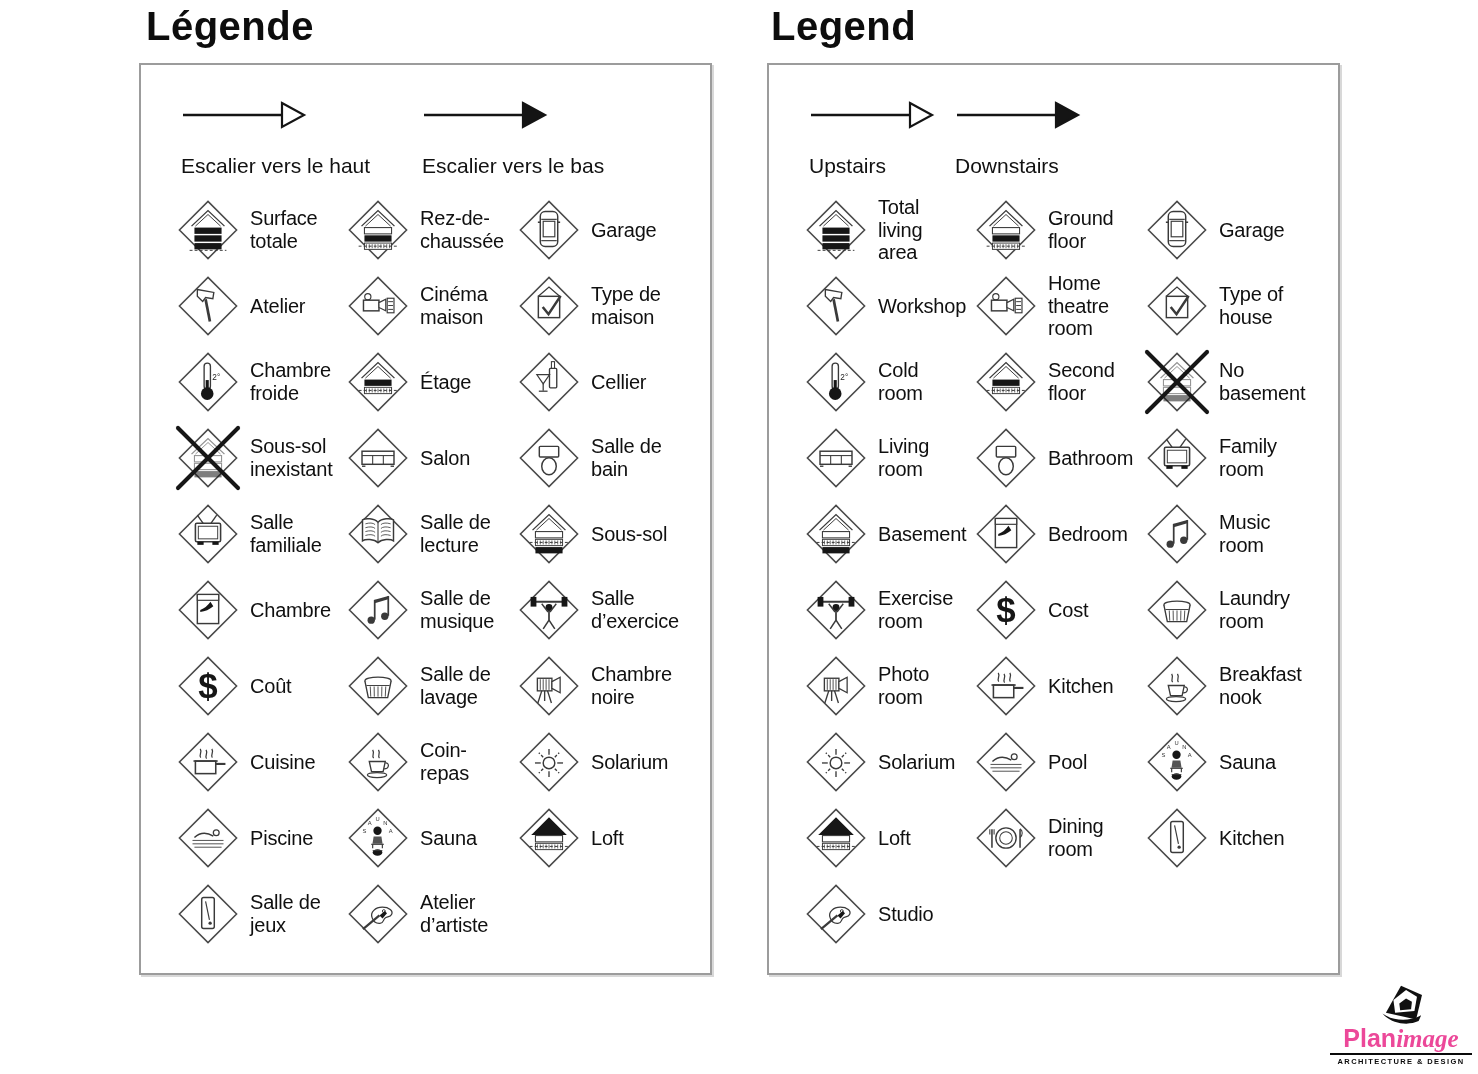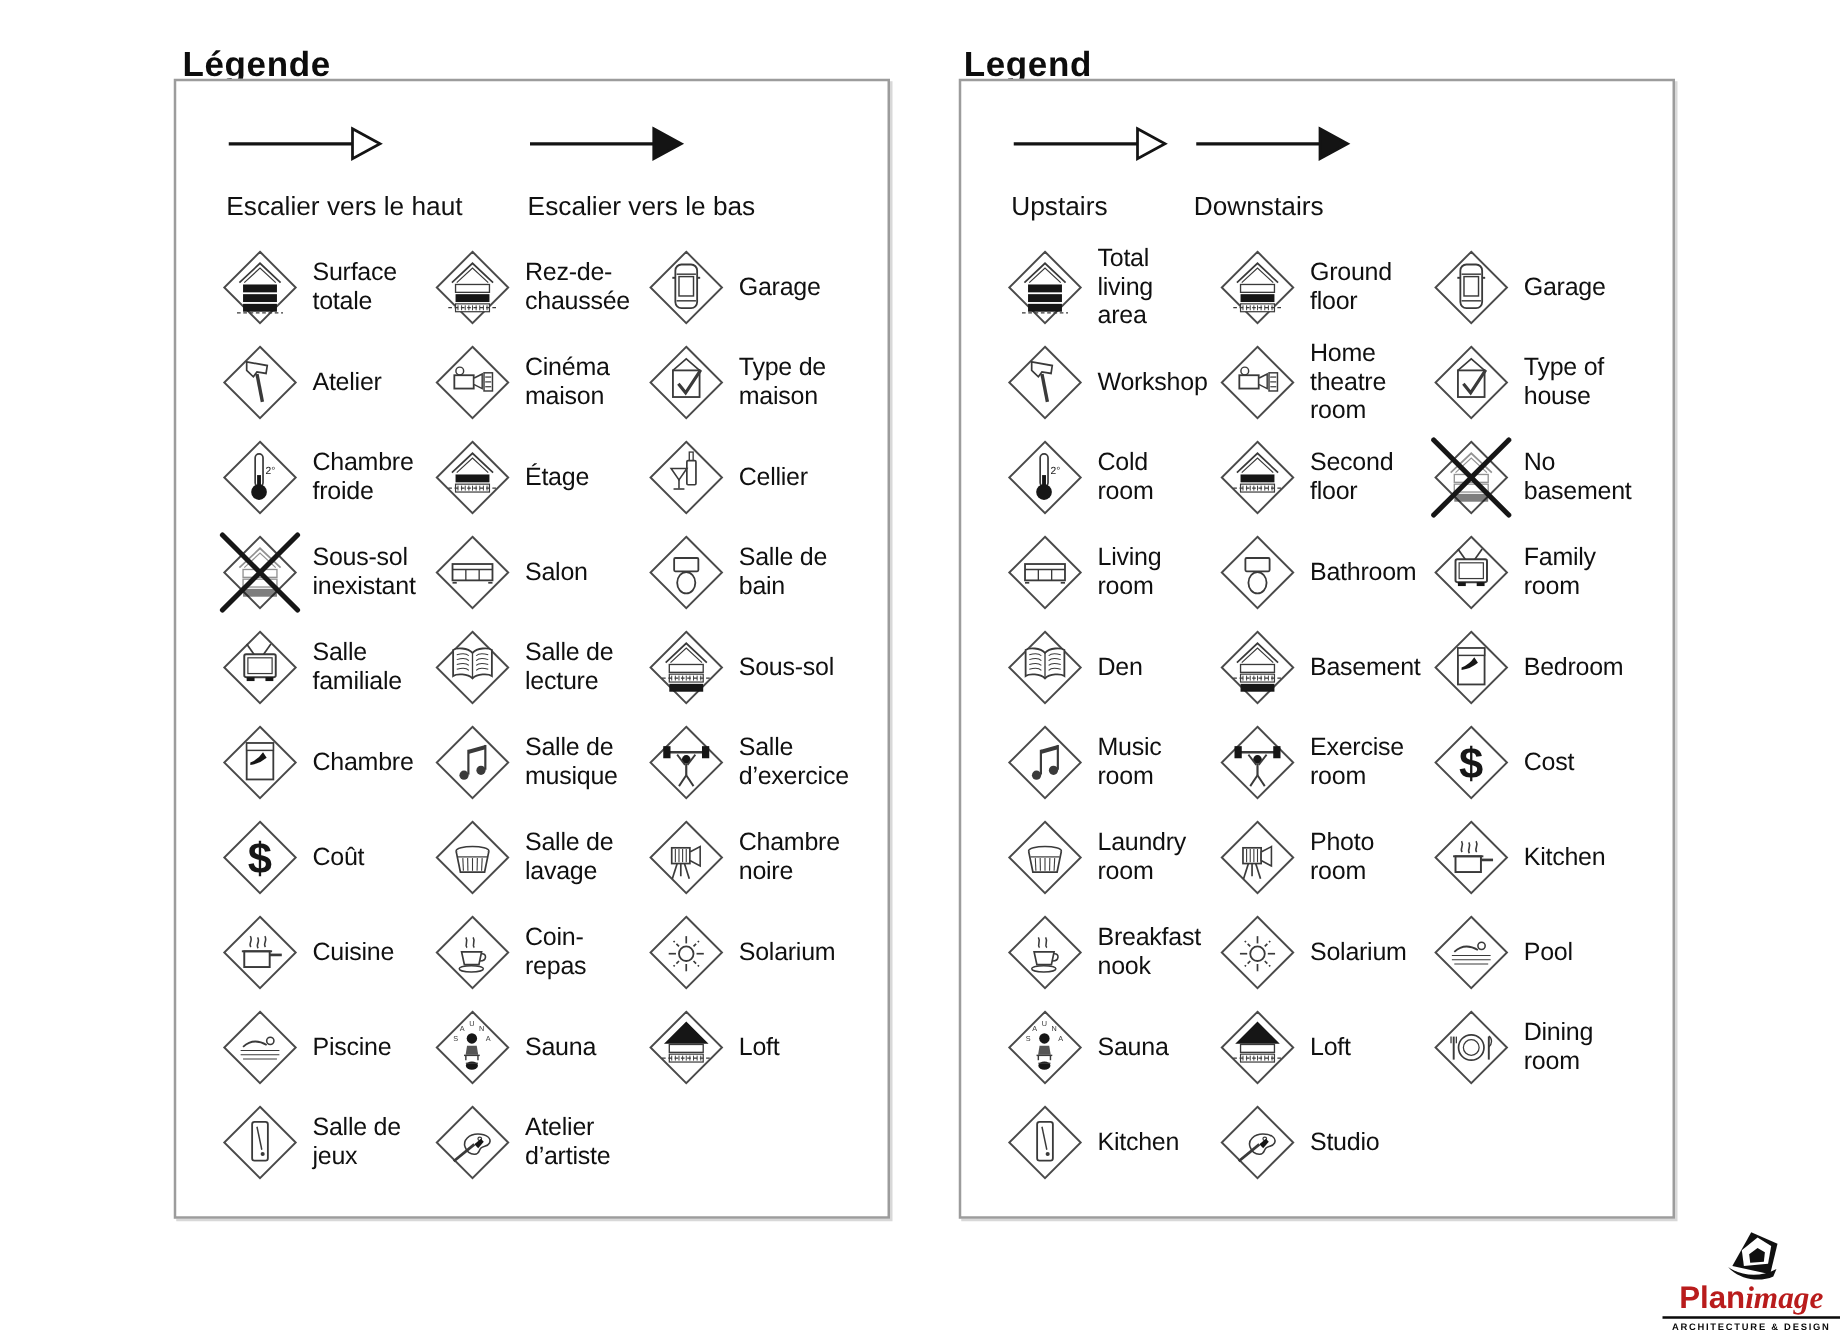--- a/index.html
+++ b/index.html
@@ -1,38 +1,38 @@
 <!DOCTYPE html>
 <html><head>
 <meta charset="utf-8">
 <style>
   html,body{margin:0;padding:0;background:#fff;}
   .page{position:relative;width:1478px;height:1074px;background:#fff;overflow:hidden;
         font-family:"Liberation Sans",sans-serif;color:#111;}
-  .page-title{position:absolute;top:4px;font-size:28px;font-weight:700;color:#0d0d0d;letter-spacing:.5px;margin-top:32px;}
+  .page-title{position:absolute;top:4px;font-size:40px;font-weight:700;color:#0d0d0d;letter-spacing:.5px;}
   #title-fr{left:146px;}
   #title-en{left:771px;}
   .panel{position:absolute;top:63px;width:573px;height:912px;border:2px solid #9c9c9c;
          background:#fff;box-sizing:border-box;box-shadow:2px 2px 0 #d8d8d8;}
   #panel-french{left:139px;}
   #panel-english{left:767px;}
   .stairs-row{display:flex;align-items:flex-start;margin:34px 0 0 40px;}
   #panel-french .stairs-row{gap:52px;}
   #panel-english .stairs-row{gap:20px;}
   .stair{display:flex;flex-direction:column;}
   .arrow svg{display:block;}
   .stair-label{font-size:21px;margin-top:23px;color:#111;white-space:nowrap;}
   .legend-grid{display:grid;grid-template-columns:170px 171px 1fr;
                grid-auto-rows:minmax(76px,auto);align-items:center;margin:14px 0 0 36px;}
   .cell{display:flex;align-items:center;gap:11px;}
   .icon{flex:0 0 auto;width:62px;height:62px;}
   .label{font-size:20px;line-height:1.13;white-space:pre-line;color:#101010;letter-spacing:-.2px;}
   .logo{position:absolute;right:6px;bottom:8px;width:142px;text-align:center;}
   .logo-mark{display:block;margin:0 auto;}
-  .logo-text{font-size:25px;line-height:.95;color:#b91c1c;white-space:nowrap;}
+  .logo-text{font-size:25px;line-height:.95;color:#ec4899;white-space:nowrap;}
   .logo-plan{font-weight:800;}
   .logo-image{font-family:"Liberation Serif",serif;font-style:italic;font-weight:700;}
   .logo-tagline{font-size:7.5px;font-weight:700;letter-spacing:1.4px;color:#0a0a0a;
                 border-top:2px solid #0a0a0a;margin-top:2px;padding-top:2px;}
 </style>
 </head>
 <body>
 
 <div class="page">
   <div class="page-title" id="title-fr">Légende</div>
@@ -630,29 +630,20 @@
     <rect x="22" y="24" width="20" height="13" fill="none" stroke="#3a3a3a" stroke-width="1"></rect>
     <rect x="21" y="40" width="6.5" height="3.2" fill="#161616"></rect>
     <rect x="36.5" y="40" width="6.5" height="3.2" fill="#161616"></rect>
             </svg></div>
           <div class="label">Family
 room</div>
         </div>
         <div class="cell">
           <div class="icon"><svg width="62" height="62" viewBox="0 0 64 64" style="overflow:visible">
               <polygon points="32,2.5 61.5,32 32,61.5 2.5,32" fill="#fff" stroke="#4a4a4a" stroke-width="1.6"></polygon>
-              <path d="M32 20 C28 15.5 19 15.5 16 17.5 V39 C19 37 28 37 32 41 C36 37 45 37 48 39 V17.5 C45 15.5 36 15.5 32 20 Z" fill="#fff" stroke="#3a3a3a" stroke-width="1.5"></path>
-    <line x1="32" y1="20" x2="32" y2="41" stroke="#3a3a3a" stroke-width="1.1"></line>
-    <path d="M19 21.5 c4 -1.2 8 -1.2 10 .8 M19 25.5 c4 -1.2 8 -1.2 10 .8 M19 29.5 c4 -1.2 8 -1.2 10 .8 M19 33.5 c4 -1.2 8 -1.2 10 .8 M35 22.3 c2 -2 6 -2 10 -.8 M35 26.3 c2 -2 6 -2 10 -.8 M35 30.3 c2 -2 6 -2 10 -.8 M35 34.3 c2 -2 6 -2 10 -.8" fill="none" stroke="#3a3a3a" stroke-width="0.85"></path>
-            </svg></div>
-          <div class="label">Den</div>
-        </div>
-        <div class="cell">
-          <div class="icon"><svg width="62" height="62" viewBox="0 0 64 64" style="overflow:visible">
-              <polygon points="32,2.5 61.5,32 32,61.5 2.5,32" fill="#fff" stroke="#4a4a4a" stroke-width="1.6"></polygon>
               <polyline points="15,28 32,12 49,28" fill="none" stroke="#3a3a3a" stroke-width="1.4"></polyline>
               <polyline points="19,28 32,16 45,28" fill="none" stroke="#3a3a3a" stroke-width="1"></polyline>
               <rect x="18" y="29.5" width="28" height="6.5" fill="#fff" stroke="#3a3a3a" stroke-width="1.1"></rect>
               <rect x="18" y="37.5" width="28" height="6.5" fill="#fff" stroke="#3a3a3a" stroke-width="1"></rect>
               <line x1="20" y1="38.7" x2="20" y2="42.8" stroke="#3a3a3a" stroke-width="0.8"></line>
               <line x1="23" y1="38.7" x2="23" y2="42.8" stroke="#3a3a3a" stroke-width="0.8"></line>
               <line x1="26" y1="38.7" x2="26" y2="42.8" stroke="#3a3a3a" stroke-width="0.8"></line>
               <line x1="29" y1="38.7" x2="29" y2="42.8" stroke="#3a3a3a" stroke-width="0.8"></line>
               <line x1="32" y1="38.7" x2="32" y2="42.8" stroke="#3a3a3a" stroke-width="0.8"></line>
               <line x1="35" y1="38.7" x2="35" y2="42.8" stroke="#3a3a3a" stroke-width="0.8"></line>

